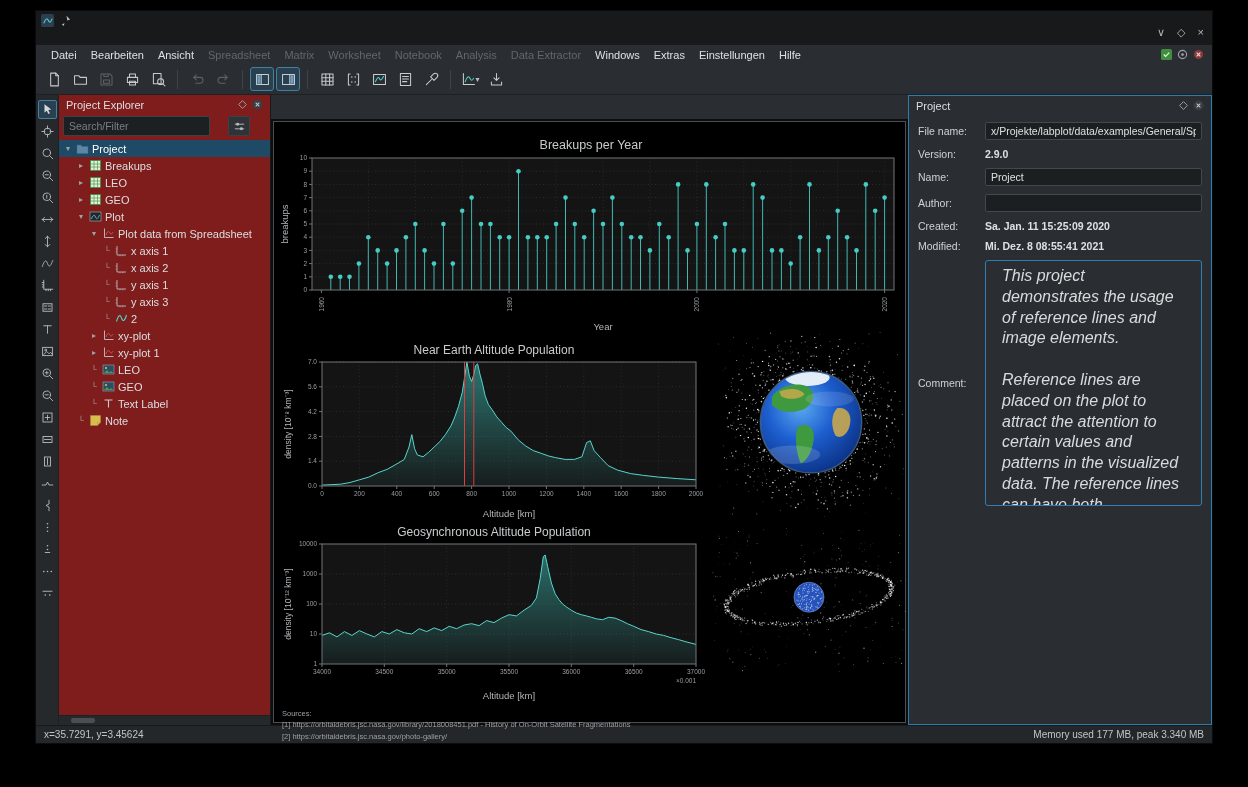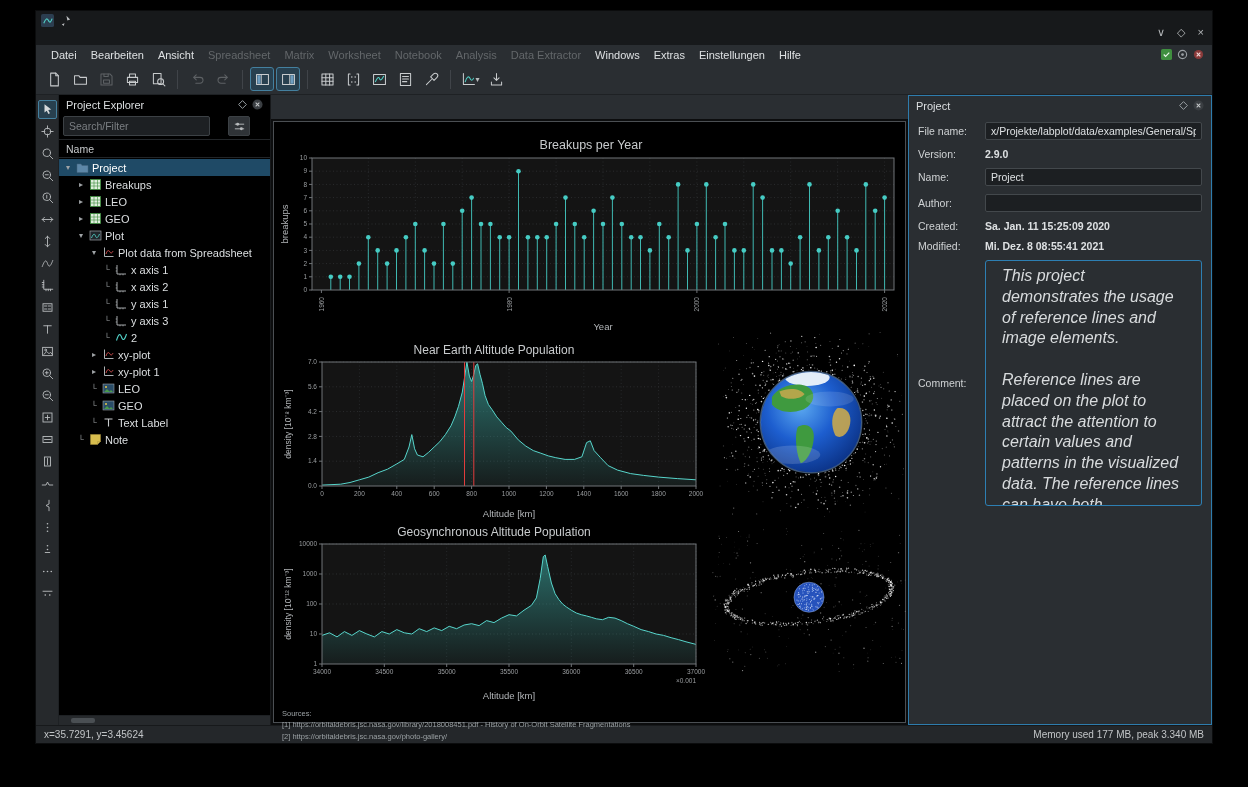--- a/index.html
+++ b/index.html
@@ -30,21 +30,21 @@
   .tb-sep{width:1px;height:19px;background:#404449;margin:0 5px;}
   .tb-chev{font-size:8px;color:#b9bcbe;margin-left:-2px;}
   
   .main{flex:1;display:flex;min-height:0;}
   .left-strip{width:22px;background:#26292c;border-right:1px solid #1e2124;display:flex;flex-direction:column;
               align-items:center;padding-top:5px;gap:3px;flex:0 0 auto;}
   .ls-btn{width:19px;height:19px;display:flex;align-items:center;justify-content:center;border-radius:2px;border:1px solid transparent;box-sizing:border-box;}
   .ls-btn svg{width:15px;height:15px;display:block;}
   .ls-btn.active{background:#28404f;border-color:#44809f;}
   
-  .explorer{width:211px;background:#000000;border-right:1px solid #17191b;display:flex;flex-direction:column;flex:0 0 auto;}
+  .explorer{width:211px;background:#7f1d1d;border-right:1px solid #17191b;display:flex;flex-direction:column;flex:0 0 auto;}
   .dock-header{height:19px;display:flex;align-items:center;padding:0 5px 0 7px;font-size:11px;color:#dcdfe1;flex:0 0 auto;}
   .dock-header .spacer{flex:1;}
   .dock-btn{width:15px;height:15px;display:flex;align-items:center;justify-content:center;}
   .dock-btn svg{width:11px;height:11px;display:block;}
   .search-row{display:flex;margin:2px 20px 3px 4px;gap:18px;flex:0 0 auto;}
   .search-input{flex:1;height:20px;background:#1d2023;border:1px solid #3c4145;border-radius:2px;color:#c6c9cb;
                 font-size:10.5px;padding:0 5px;box-sizing:border-box;font-family:inherit;outline:none;}
   .search-input::placeholder{color:#7b7f83;}
   .filter-btn{width:24px;height:20px;background:#2f3337;border:1px solid #3c4145;border-radius:2px;
               display:flex;align-items:center;justify-content:center;box-sizing:border-box;}
@@ -417,23 +417,20 @@
         </div>
         <div class="search-row">
           <input class="search-input" placeholder="Search/Filter" style="">
           <span class="filter-btn">
               <svg viewBox="0 0 14 14">
                 <path d="M2 4.5h10M2 9.5h10" stroke="#b9bcbe" stroke-width="1"></path>
                 <circle cx="5" cy="4.5" r="1.6" fill="#b9bcbe"></circle>
                 <circle cx="9" cy="9.5" r="1.6" fill="#b9bcbe"></circle>
               </svg>
             </span>
-        </div>
-        <div class="col-header">
-          <span>Name</span>
         </div>
         <div class="tree" id="tree">
             <div class="tree-row selected" style="padding-left: 4px;">
               <span class="chevron">▾</span>
               <span class="tree-icon">
                 <svg viewBox="0 0 13 13">
                   <path d="M1 11.5V3h4l1 1.5h6V11.5z" fill="#5d87a8" stroke="#46647c" stroke-width="0.5"></path>
                 </svg>
               </span>
               <span class="tree-label">Project</span>

